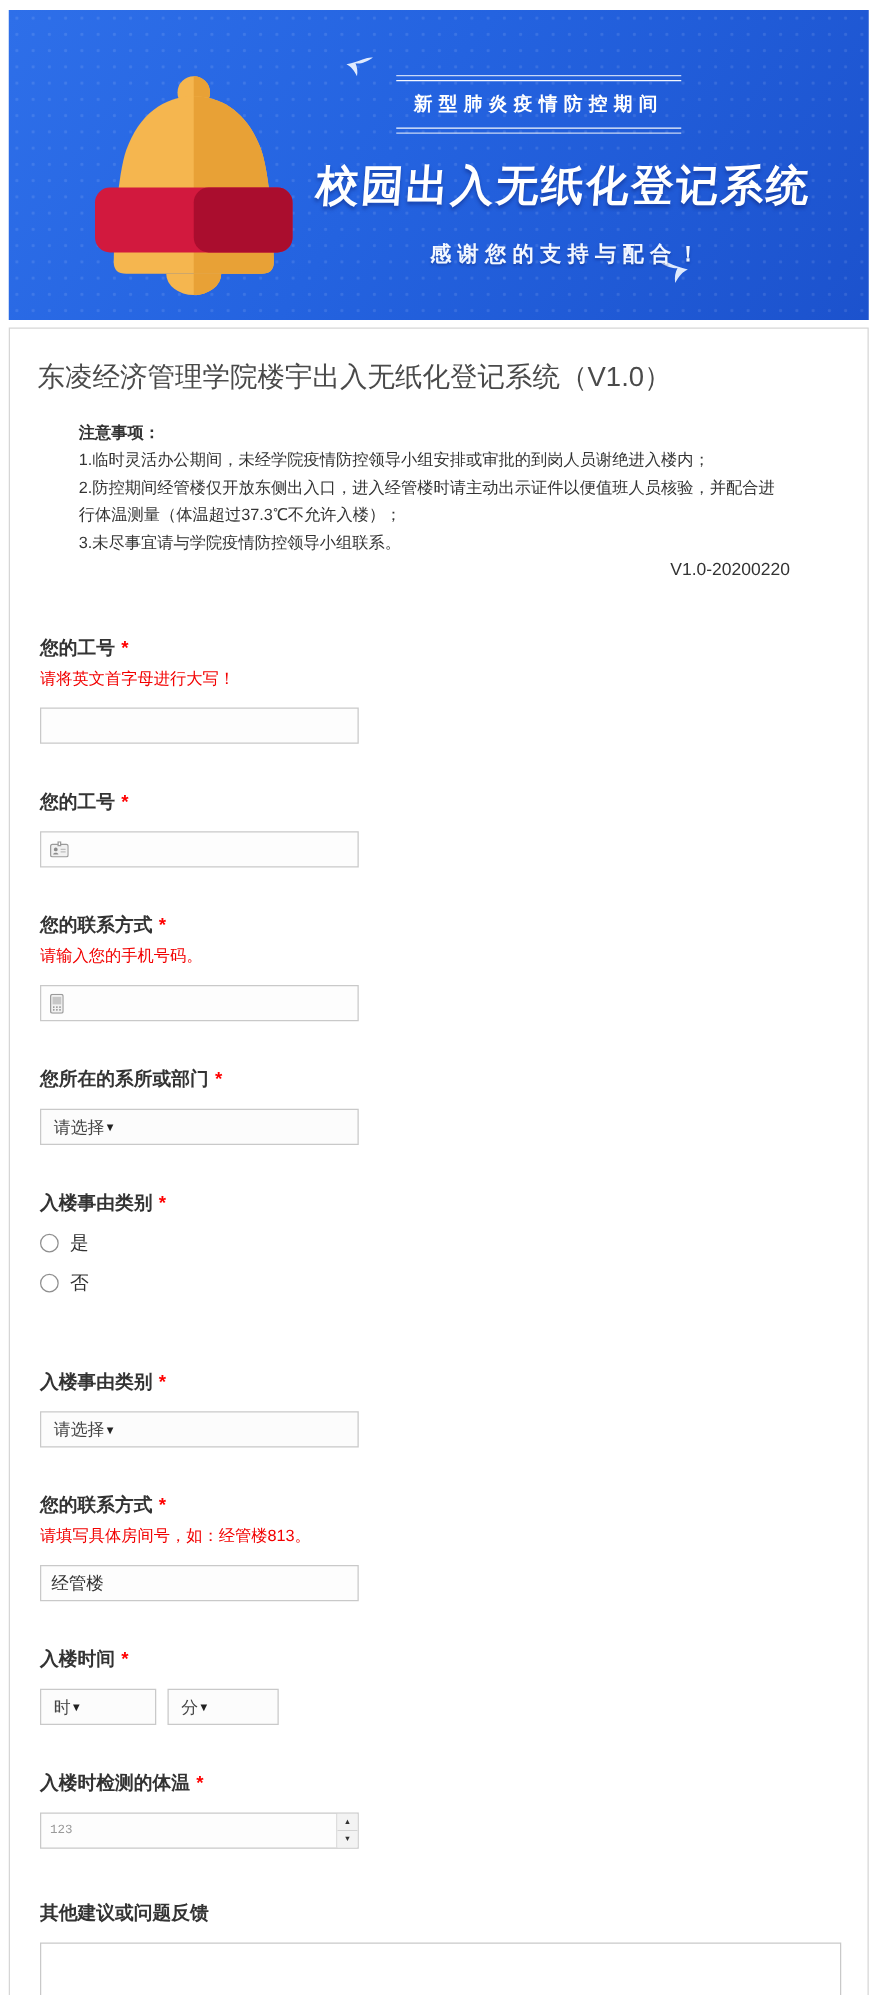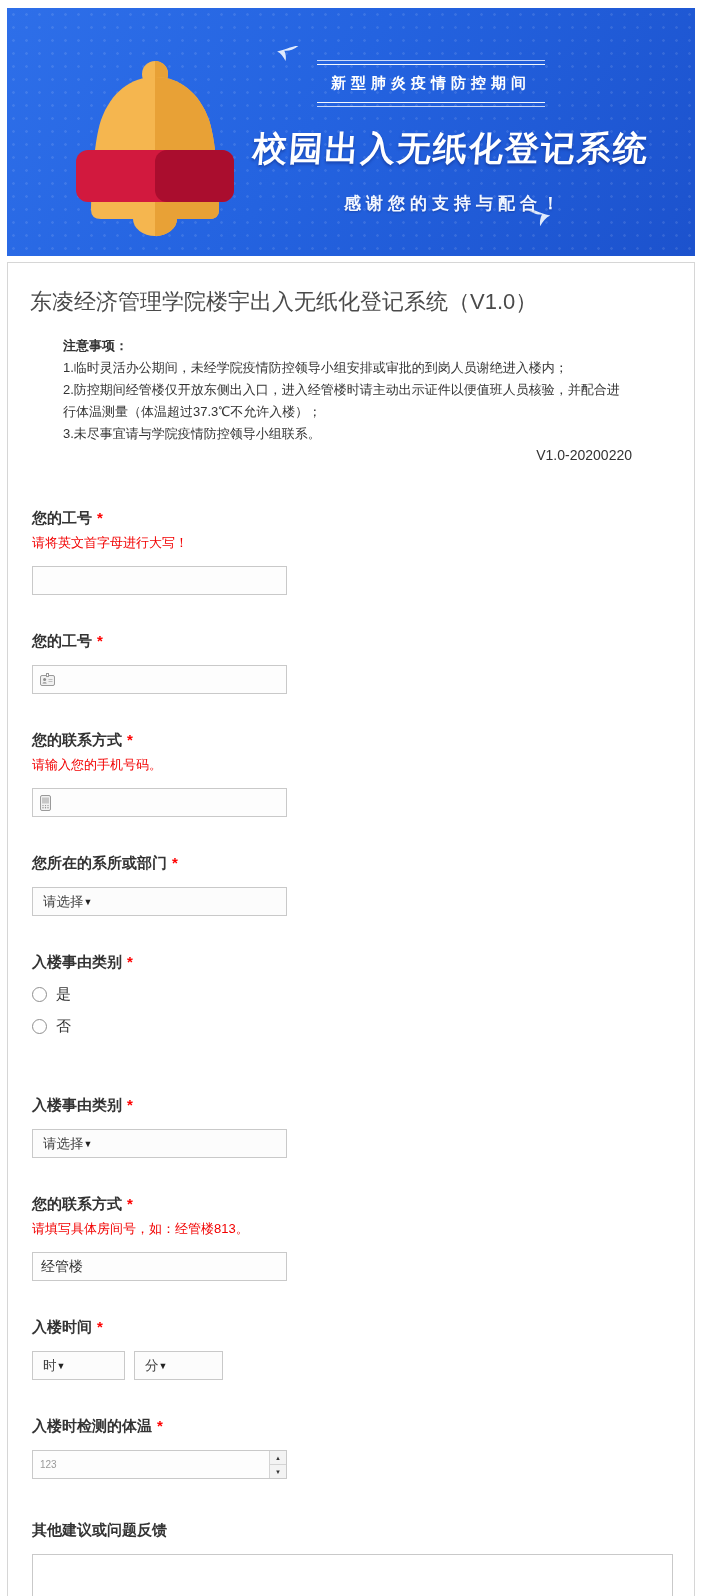--- a/index.html
+++ b/index.html
@@ -69,21 +69,21 @@
 
   .input-box {
     width: 255px; height: 29px; border: 1px solid #c9c9c9; background: #fdfdfd;
     display: flex; align-items: center;
   }
   .input-box input {
     flex: 1; min-width: 0; height: 100%; border: none; outline: none;
     background: transparent; padding: 0 8px; font-size: 14px; color: #333;
     font-family: Liberation Mono, monospace;
   }
-  .input-icon { flex: none; margin-left: 7px; display: flex; color: #9a9a9a; }
+  .input-icon { flex: none; margin-left: 7px; display: flex; color: #9a9a9a; font-family: Liberation Mono, monospace; }
   .num-badge { font-size: 10px; color: #9a9a9a; letter-spacing: 0; }
 
   .select-box {
     width: 255px; height: 29px; border: 1px solid #c9c9c9; background: #fcfcfc;
     display: flex; align-items: center; justify-content: flex-start;
     padding: 0 10px; font-size: 13.5px; color: #444; cursor: default;
   }
   .select-box .arrow { font-size: 9px; color: #222; }
   .time-row { display: flex; }
   .select-box.hour { width: 93px; margin-right: 9px; }

